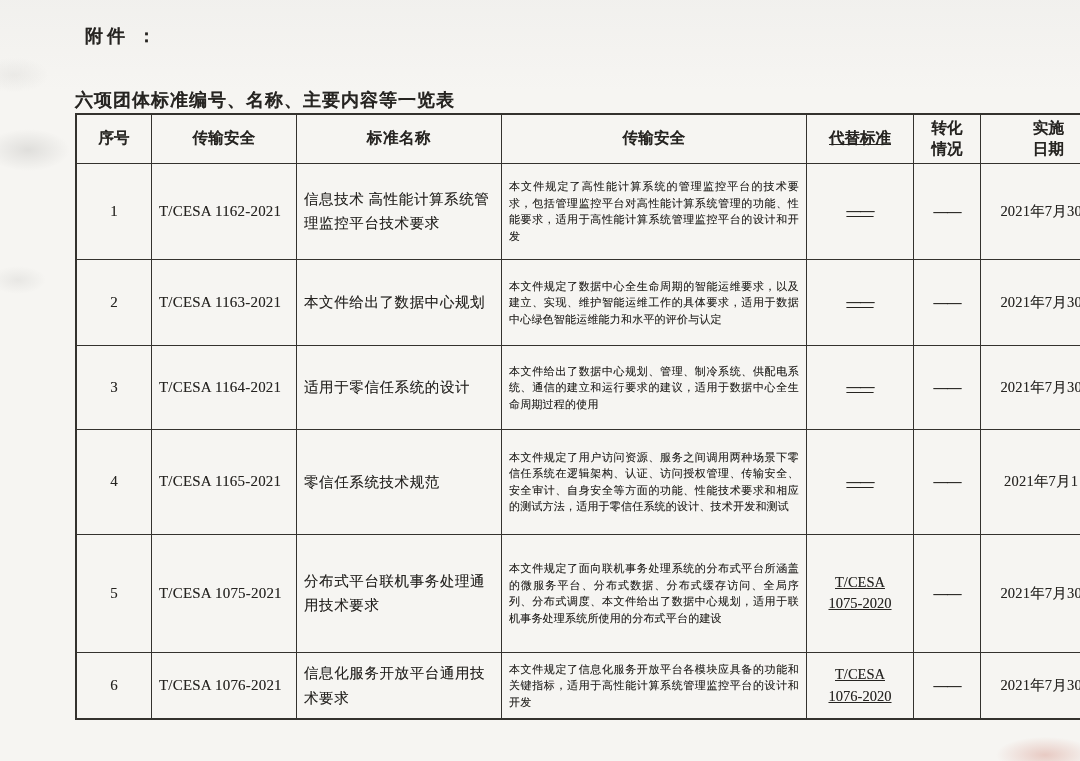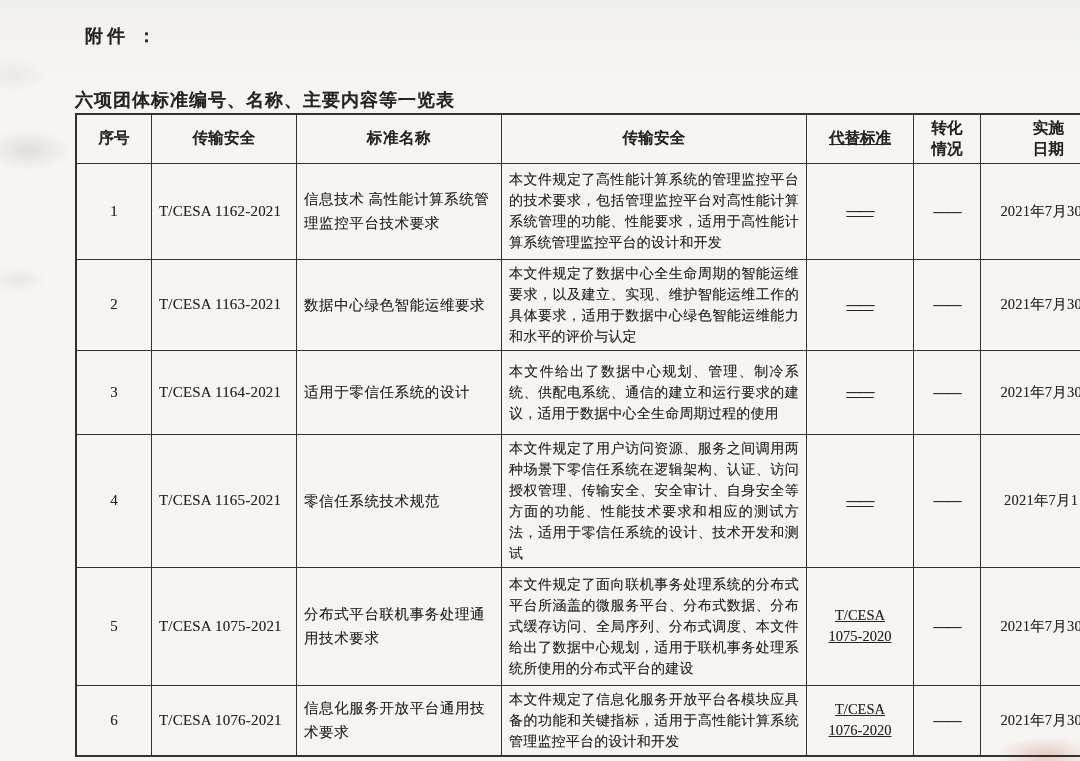--- a/index.html
+++ b/index.html
@@ -41,21 +41,21 @@
     overflow:hidden;
   }
   .std-table{border:2px solid #34322e;}
   .std-table th{
     font-size:15.5px;font-weight:700;text-align:center;
     white-space:pre-line;line-height:1.35;
   }
   .c-seq{width:60px;text-align:center;font-size:15px;}
   .c-code{width:130px;text-align:left;font-size:15px;letter-spacing:.2px;}
   .c-name{width:190px;text-align:left;font-size:14.5px;line-height:1.7;letter-spacing:.6px;margin-left:7px;}
-  .c-content{width:290px;text-align:justify;font-size:14px;line-height:1.5;letter-spacing:.2px;}
+  .c-content{width:290px;text-align:justify;font-size:11px;line-height:1.5;letter-spacing:.2px;}
   .c-replaced{width:92px;text-align:center;font-size:14.5px;white-space:pre-line;line-height:1.5;text-decoration:underline;}
   .c-conv{width:52px;text-align:center;font-size:14.5px;}
   .c-date{width:121px;text-align:center;font-size:14.5px;letter-spacing:.2px;}
   .dashcell{letter-spacing:-1px;font-weight:600;}
   tr.hdr{height:48px;}
   tr.r1{height:96px;}
   tr.r2{height:86px;}
   tr.r3{height:84px;}
   tr.r4{height:105px;}
   tr.r5{height:118px;}
@@ -90,21 +90,21 @@
       <td class="c-code">T/CESA 1162-2021</td>
       <td class="c-name">信息技术 高性能计算系统管理监控平台技术要求</td>
       <td class="c-content">本文件规定了高性能计算系统的管理监控平台的技术要求，包括管理监控平台对高性能计算系统管理的功能、性能要求，适用于高性能计算系统管理监控平台的设计和开发</td>
       <td class="c-replaced dashcell">——</td>
       <td class="c-conv dashcell">——</td>
       <td class="c-date">2021年7月30日</td>
     </tr>
     <tr class="r2">
       <td class="c-seq">2</td>
       <td class="c-code">T/CESA 1163-2021</td>
-      <td class="c-name">数据中心绿色智能运维要求</td>
+      <td class="c-name">本文件给出了数据中心规划</td>
       <td class="c-content">本文件规定了数据中心全生命周期的智能运维要求，以及建立、实现、维护智能运维工作的具体要求，适用于数据中心绿色智能运维能力和水平的评价与认定</td>
       <td class="c-replaced dashcell">——</td>
       <td class="c-conv dashcell">——</td>
       <td class="c-date">2021年7月30日</td>
     </tr>
     <tr class="r3">
       <td class="c-seq">3</td>
       <td class="c-code">T/CESA 1164-2021</td>
       <td class="c-name">适用于零信任系统的设计</td>
       <td class="c-content">本文件给出了数据中心规划、管理、制冷系统、供配电系统、通信的建立和运行要求的建议，适用于数据中心全生命周期过程的使用</td>

